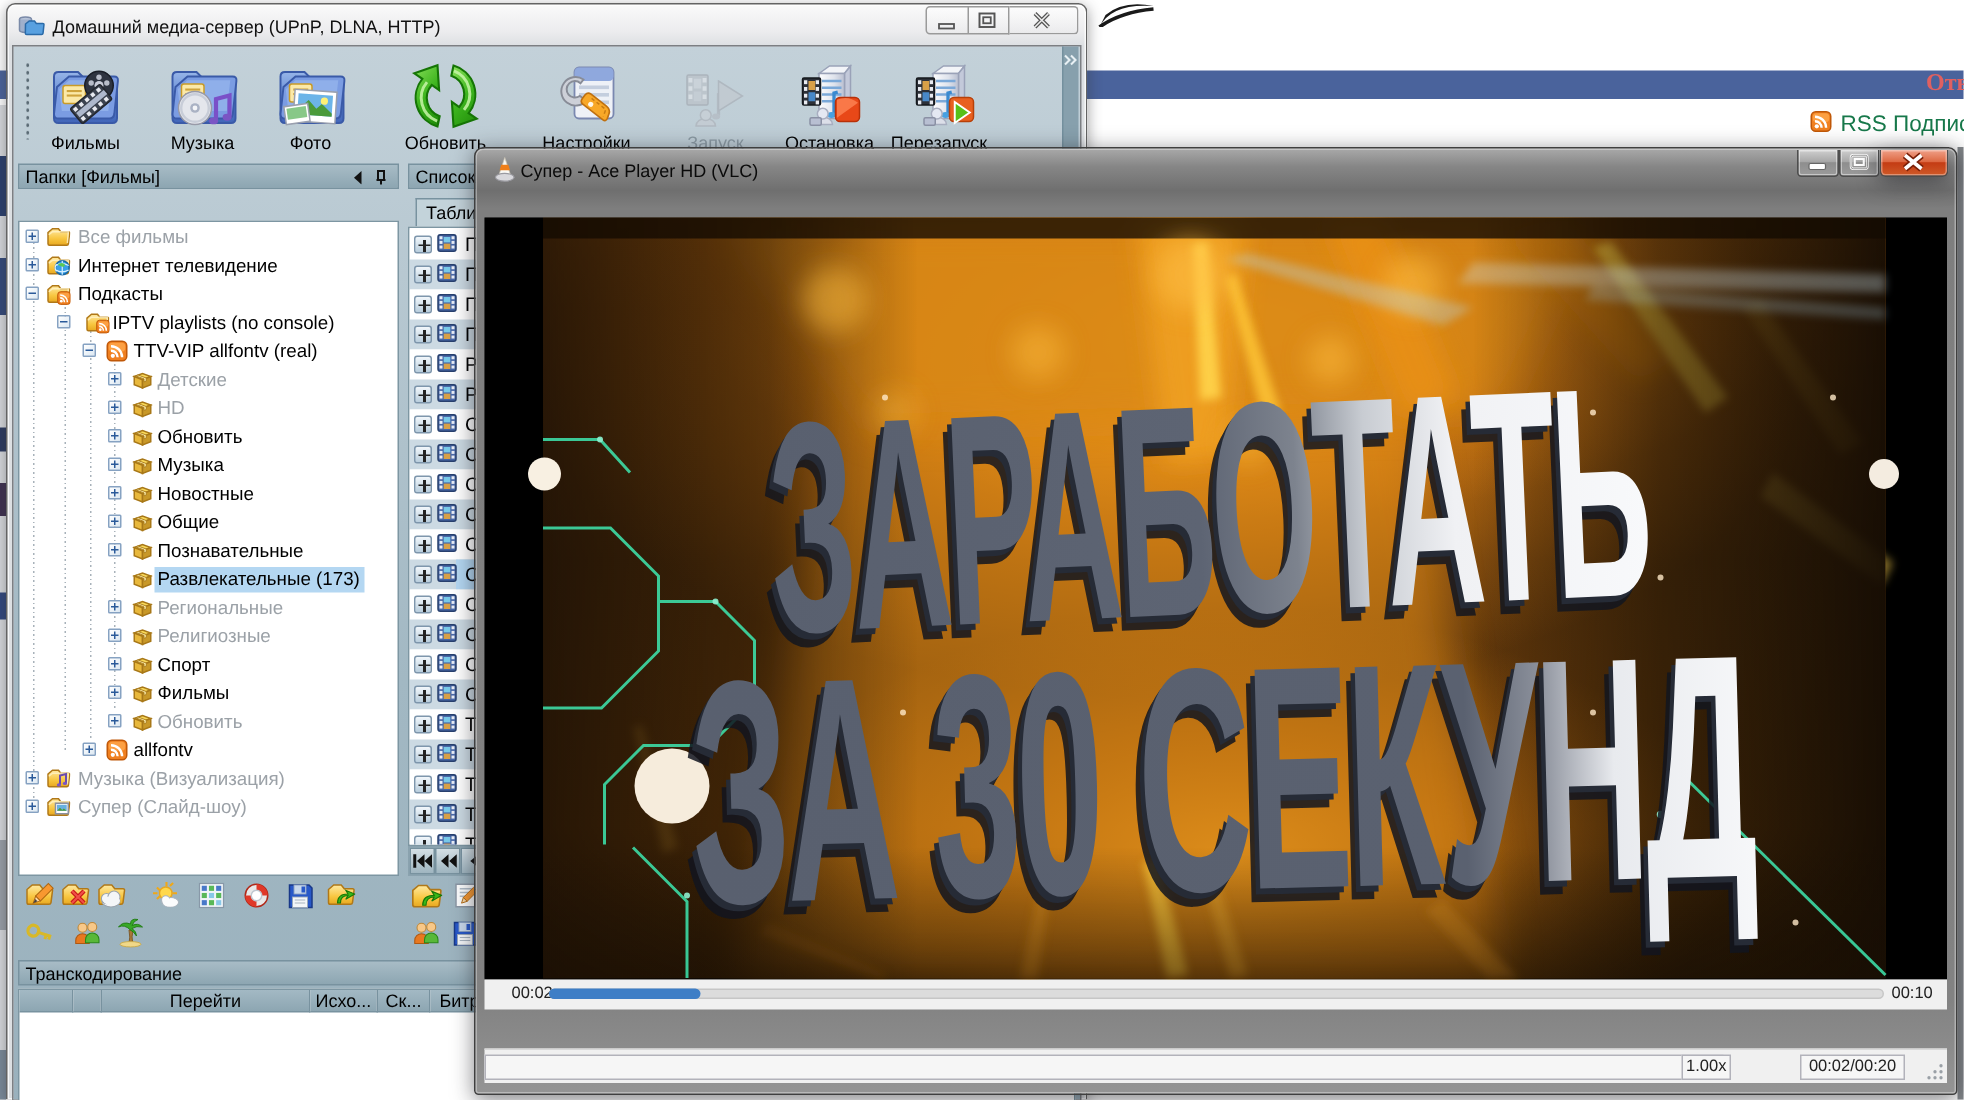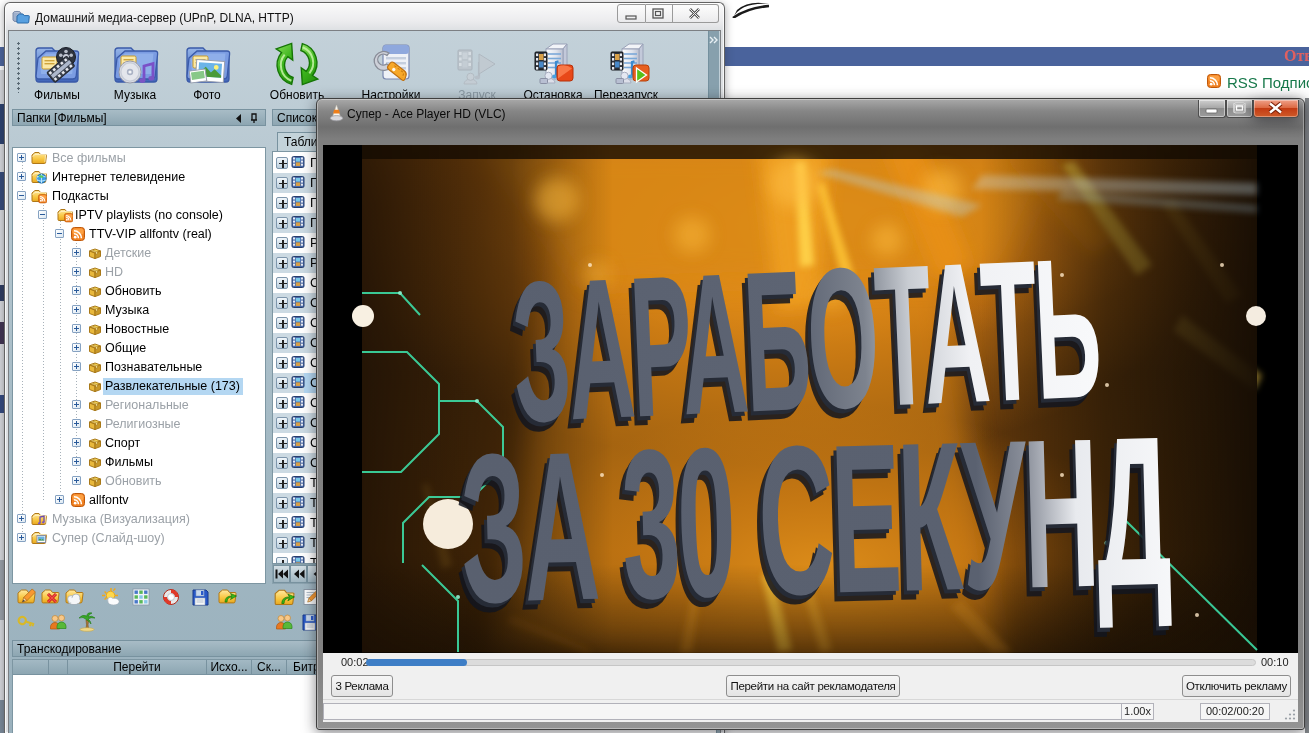--- a/index.html
+++ b/index.html
@@ -995,25 +995,20 @@
       </g>
     </g>
   </svg>
   </div>
   <div id="seekrow">
     <span style="position:absolute;left:18px;top:3px">00:02</span>
     <div style="position:absolute;left:43px;top:6px;width:890px;height:7px;background:#dcdcdc;border:1px solid #c6c6c6;border-radius:4px"></div>
     <div style="position:absolute;left:43px;top:6px;width:101px;height:7px;background:#3e7ec6;border-radius:4px"></div>
     <span style="position:absolute;left:938px;top:3px">00:10</span>
   </div>
-  <div id="btnrow">
-    <div class="vbtn" style="left:8px;width:62px">3 Реклама</div>
-    <div class="vbtn" style="left:403px;width:174px">Перейти на сайт рекламодателя</div>
-    <div class="vbtn" style="left:859px;width:109px">Отключить рекламу</div>
-  </div>
   <div id="statusrow">
     <div class="sfield" style="left:0px;width:826px"></div>
     <div class="sfield" style="left:798px;width:33px">1.00x</div>
     <div class="sfield" style="left:877px;width:70px">00:02/00:20</div>
     <svg style="position:absolute;right:2px;top:8px" width="12" height="12">
         <g fill="#9aa0a6">
           <circle cx="10" cy="2.5" r="1.1"></circle>
           <circle cx="10" cy="6.5" r="1.1"></circle>
           <circle cx="10" cy="10.5" r="1.1"></circle>
           <circle cx="6" cy="6.5" r="1.1"></circle>

